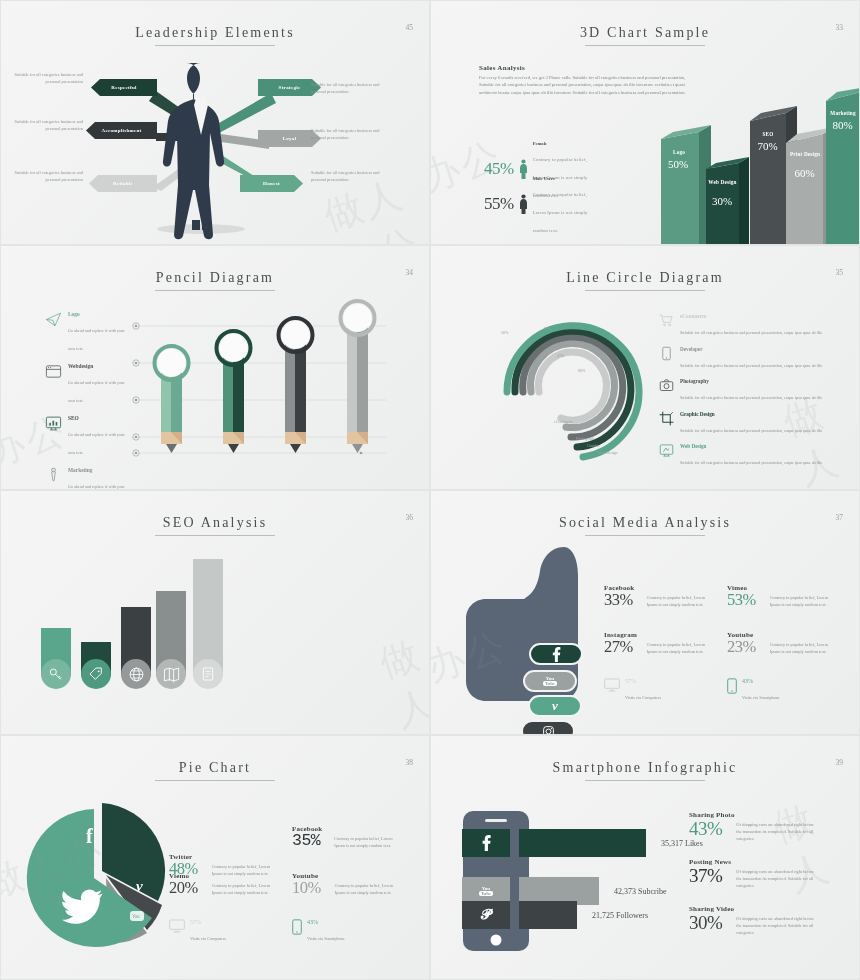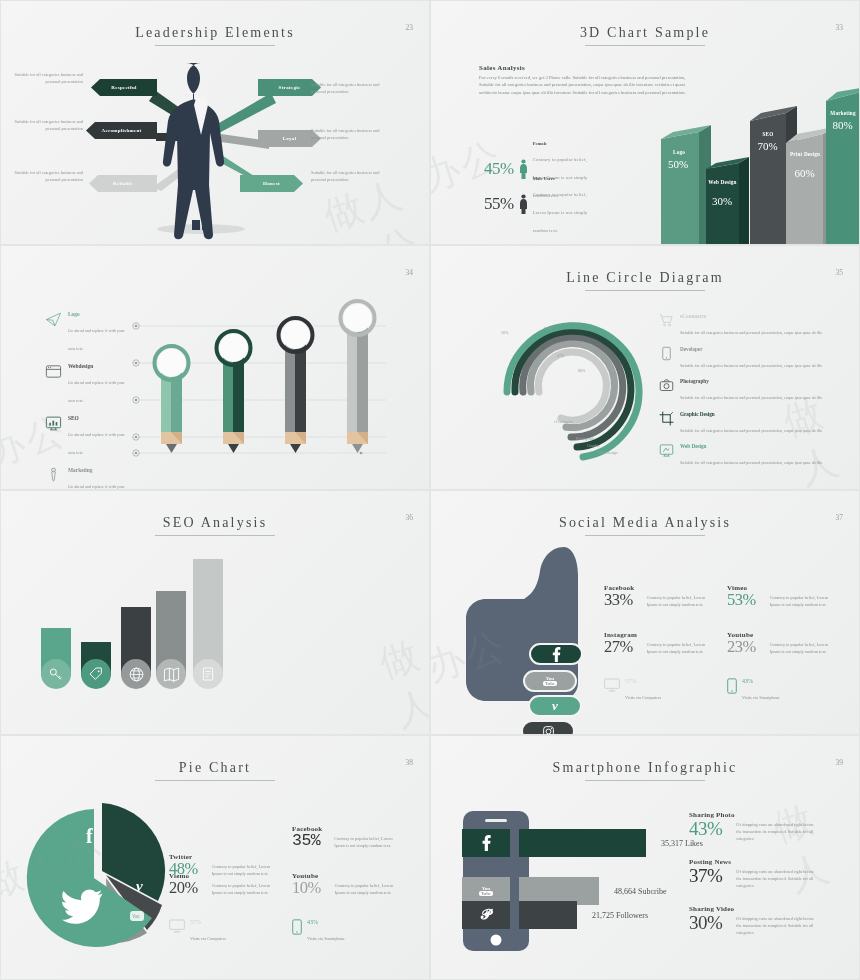--- a/index.html
+++ b/index.html
@@ -73,21 +73,21 @@
   .ph-val { font-size:8px; color:#4b5052; margin-left:6px; white-space:nowrap; }
   svg { display:block; }
 </style>
 </head>
 <body>
 
 <div class="grid">
 
   <div class="slide">
     <div class="slide-title"><span>Leadership Elements</span><span class="underline"></span></div>
-    <div class="page-num">23</div>
+    <div class="page-num">45</div>
 
     <svg class="lead-wrap" width="430" height="245">
       <polygon points="155,90 200,122 200,132 148,100" fill="#1d4035" opacity=".95"></polygon>
       <polygon points="270,92 218,122 218,132 275,102" fill="#4b9179"></polygon>
       <polygon points="155,132 205,132 205,140 155,140" fill="#32383a"></polygon>
       <polygon points="268,140 220,133 220,141 268,148" fill="#a2a7a6"></polygon>
       <polygon points="152,186 200,152 200,160 160,190" fill="#cfd2d1"></polygon>
       <polygon points="270,186 222,155 222,163 272,190" fill="#63a78c"></polygon>
       <ellipse cx="200" cy="228" rx="44" ry="5" fill="#d8dbda"></ellipse>
 
@@ -198,20 +198,21 @@
     <div class="bar-label" style="left:356px;top:150px;width:36px;line-height:1.2;"><span>Print Design</span></div>
     <div class="bar-pct" style="left:354px;top:166px;width:39px;"><span>60%</span></div>
 
     <div class="bar-label" style="left:394px;top:109px;width:36px;"><span>Marketing</span></div>
     <div class="bar-pct" style="left:392px;top:118px;width:39px;"><span>80%</span></div>
 
     <div class="wm" style="left:-10px;top:140px;">办公</div>
   </div>
 
   <div class="slide">
+    <div class="slide-title"><span>Pencil Diagram</span><span class="underline"></span></div>
     <div class="page-num">34</div>
 
     <div style="position:absolute;left:44px;top:65px;">
       <div class="pl-item">
         <svg class="pl-ic" viewBox="0 0 24 24">
             <path d="M2 12 L22 3 L14 21 L11 13 Z" fill="none" stroke="#6fa992" stroke-width="1.1"></path>
             <path d="M2 12 L14 21" fill="none" stroke="#6fa992" stroke-width="1.1"></path>
           </svg>
         <div class="pl-txt"><span class="h" style="color:#6fa992;">Logo</span><span class="b">Go ahead and replace it with your own text.</span></div>
       </div>
@@ -601,21 +602,21 @@
       <div class="ph-bar" style="width:127px;background:#1d4439;"></div>
       <span class="ph-val">35,317 Likes</span>
     </div>
 
 
     <div class="ph-row" style="left:31px;top:141px;">
       <div class="ph-icon" style="background:#9ba1a0;">
         <span style="font-size:5px;line-height:1.05;text-align:center;color:#fff;font-weight:bold;">You<br><span style="background:#fff;color:#9ba1a0;padding:0 2px;border-radius:2px;">Tube</span></span>
       </div>
       <div class="ph-bar" style="width:80px;background:#9ba1a0;"></div>
-      <span class="ph-val">48,664 Subcribe</span>
+      <span class="ph-val">42,373 Subcribe</span>
     </div>
 
     <div class="ph-row" style="left:31px;top:165px;">
       <div class="ph-icon" style="background:#3d4244;">
         <span style="font-size:14px;color:#fff;font-family:'Liberation Serif',serif;font-weight:bold;">𝓟</span>
       </div>
       <div class="ph-bar" style="width:58px;background:#3d4244;"></div>
       <span class="ph-val">21,725 Followers</span>
     </div>
 

